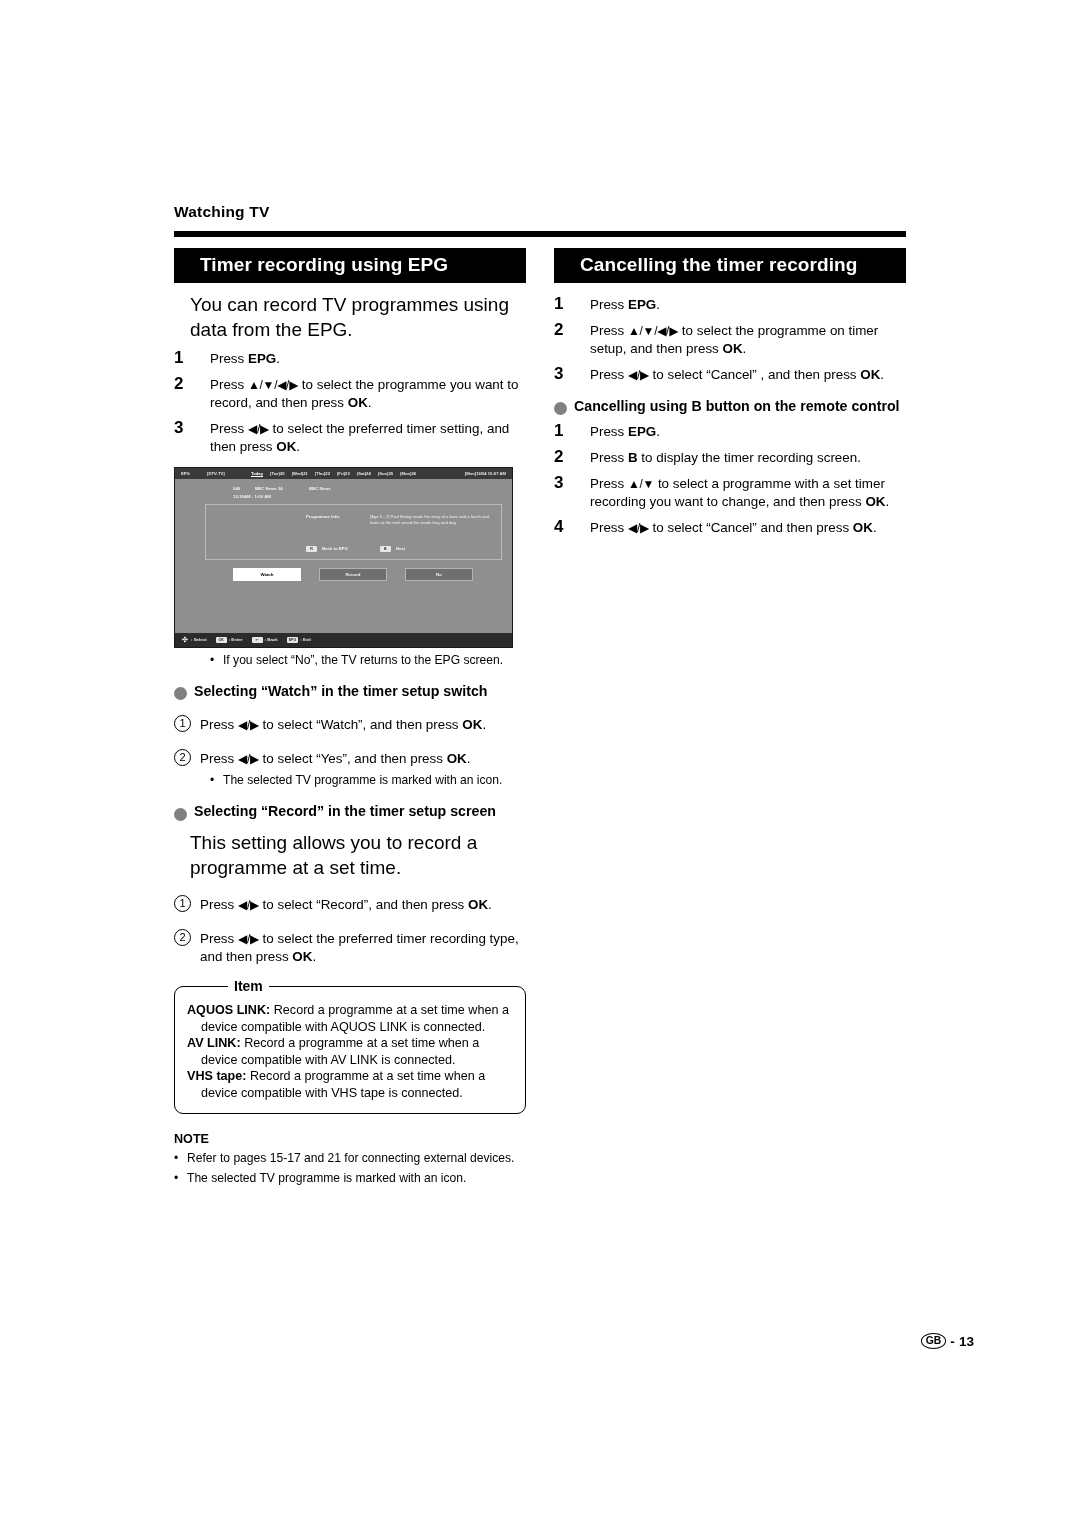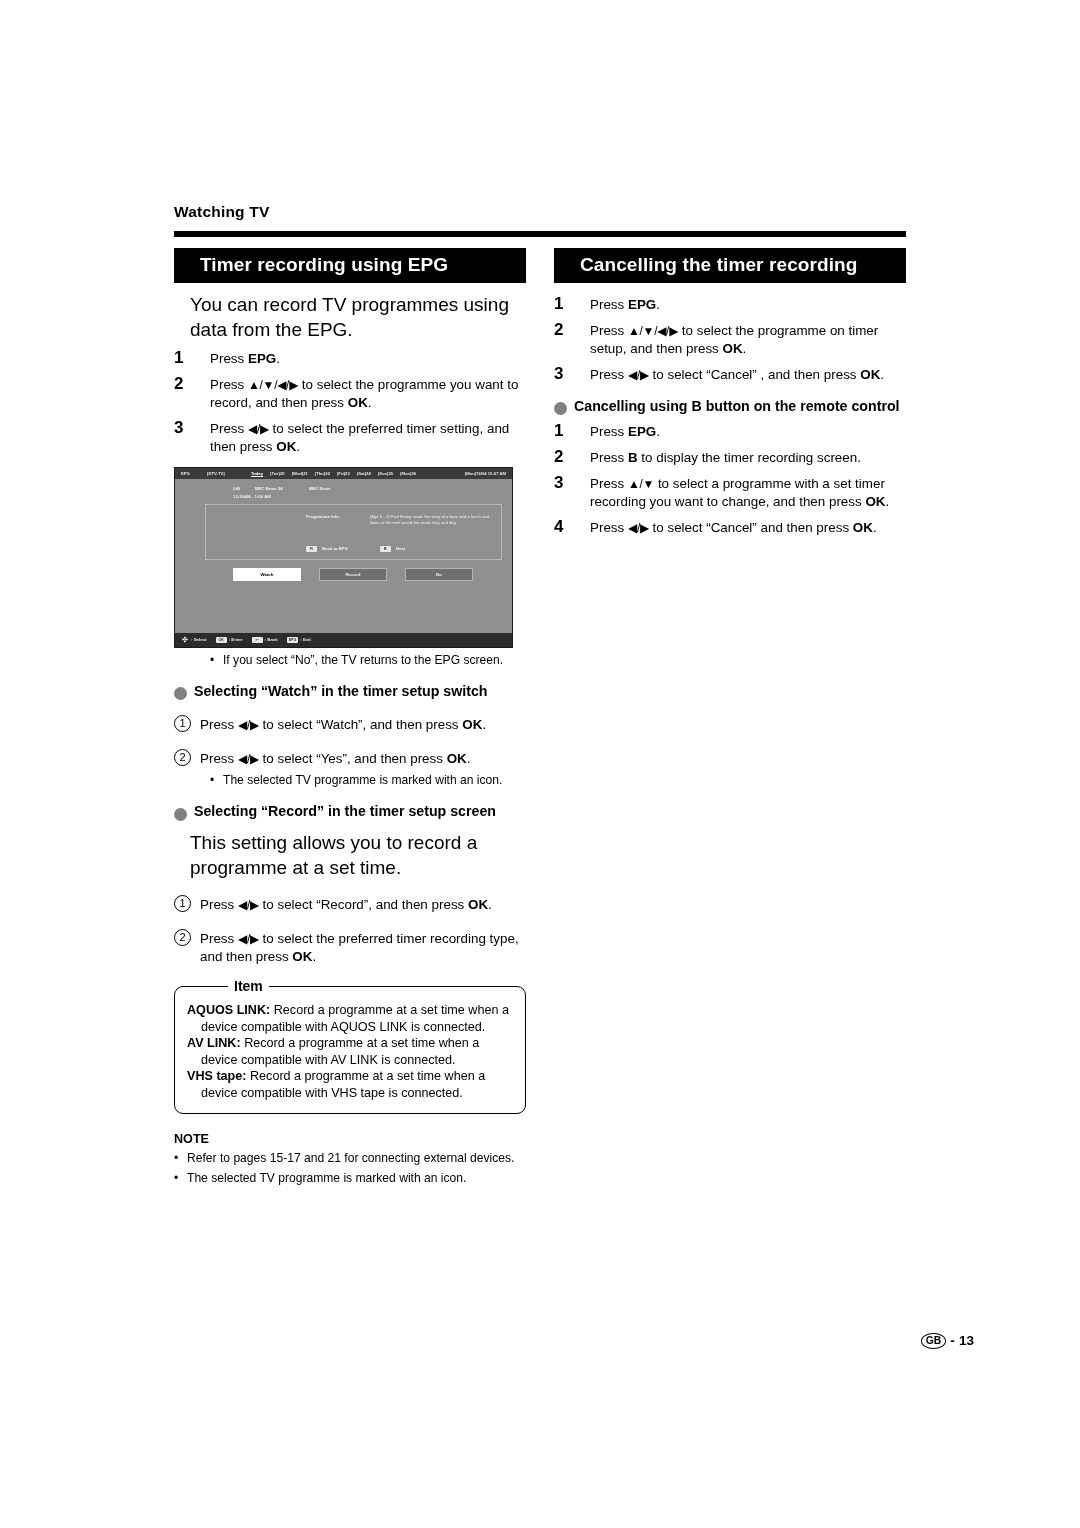--- a/index.html
+++ b/index.html
@@ -321,21 +321,21 @@
   }
 
   
   .footer {
     position: absolute;
     right: 106px;
     top: 1333px;
     font-size: 13.6px;
     font-weight: bold;
     display: flex;
-    align-items: flex-start;
+    align-items: flex-end;
     gap: 4px;
   }
   .gb-badge {
     display: inline-block;
     border: 1.4px solid #000;
     border-radius: 50%;
     padding: 0px 4px 1px 4px;
     font-size: 10.4px;
     font-weight: bold;
     line-height: 1.25;

